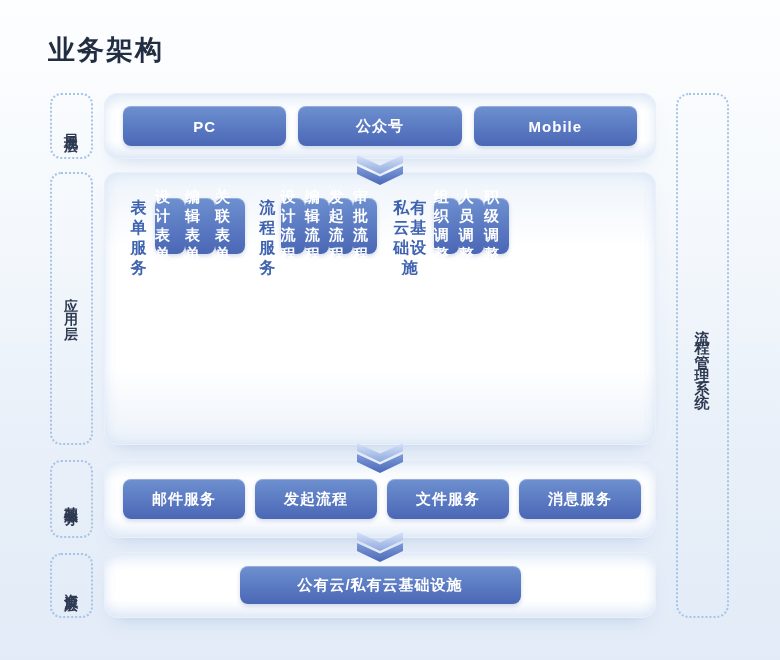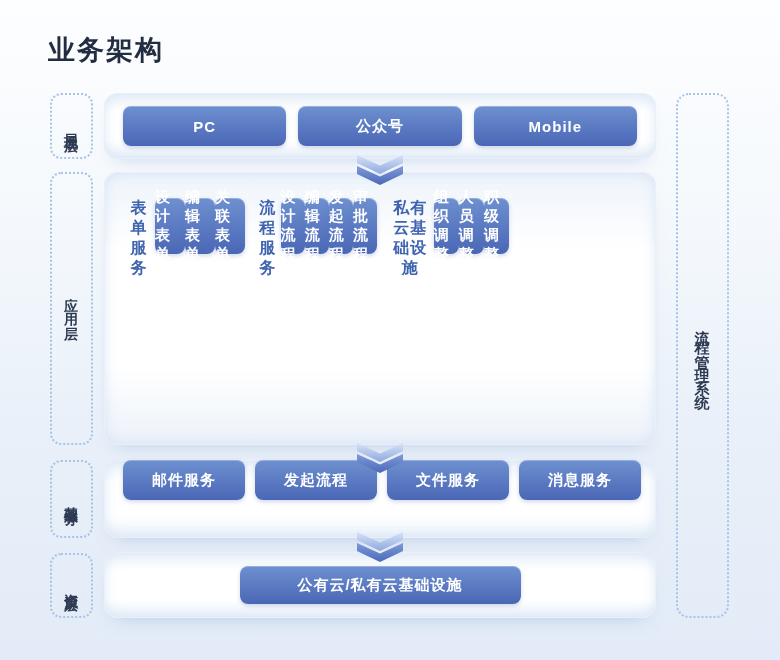--- a/index.html
+++ b/index.html
@@ -33,21 +33,21 @@
   .right-tag span{writing-mode:vertical-rl;text-orientation:upright;letter-spacing:13px;}
   
   .panel{
     position:absolute;left:104px;width:552px;box-sizing:border-box;border-radius:14px;
     background:linear-gradient(180deg,#eef4fb 0%,#ffffff 28%,#ffffff 72%,#ecf2fa 100%);
     box-shadow:inset 0 0 0 1px #e9f0f9, inset 0 0 14px rgba(186,207,238,.55),
                0 10px 18px -12px rgba(126,158,208,.5);
   }
   .panel-presentation{top:93px;height:66px;display:flex;align-items:center;gap:12px;padding:16px 19px;}
   .panel-application{top:172px;height:273px;padding:26px 0 0 19px;}
-  .panel-basic{top:460px;height:78px;display:flex;align-items:flex-start;gap:10px;padding:0 0 0 19px;}
+  .panel-basic{top:460px;height:78px;display:flex;align-items:center;gap:10px;padding:0 0 0 19px;}
   .panel-resource{top:552px;height:66px;display:flex;align-items:center;justify-content:center;}
   
   .btn{
     display:flex;align-items:center;justify-content:center;
     color:#ffffff;font-size:15px;font-weight:600;letter-spacing:1px;border-radius:8px;
     background:linear-gradient(180deg,#6e90cf 0%,#5a79c2 55%,#4a67b5 100%);
     box-shadow:inset 0 1px 0 rgba(255,255,255,.28), 0 2px 4px rgba(90,120,180,.28);
   }
   .p1-btn{flex:1;height:40px;}
   .app-grid{display:grid;grid-template-columns:repeat(4,122px);column-gap:10px;}

